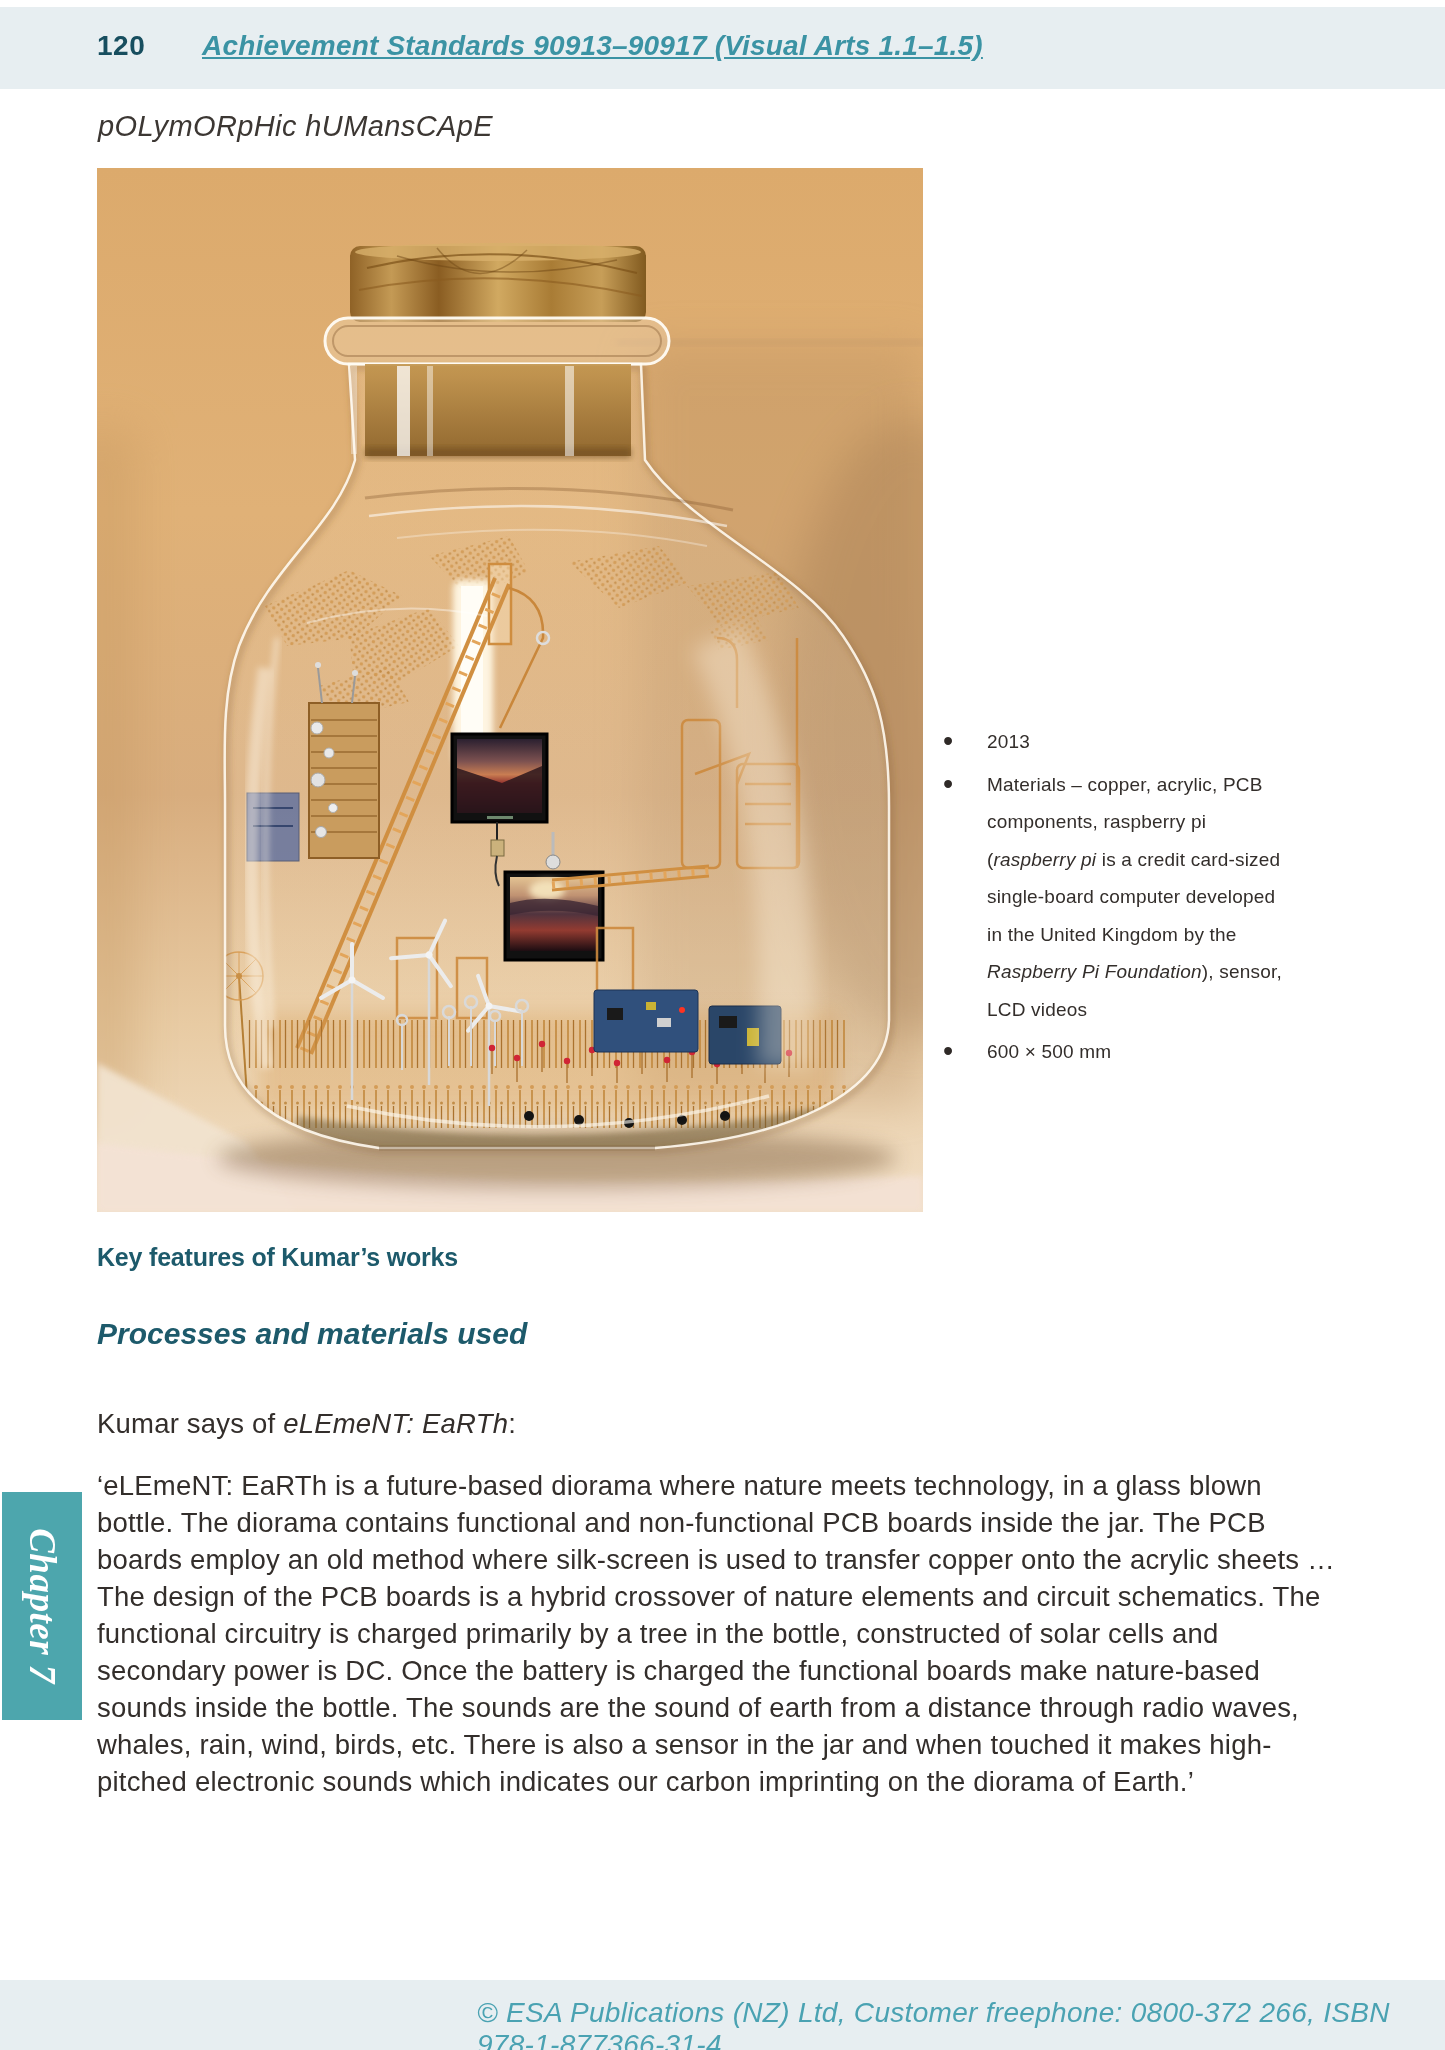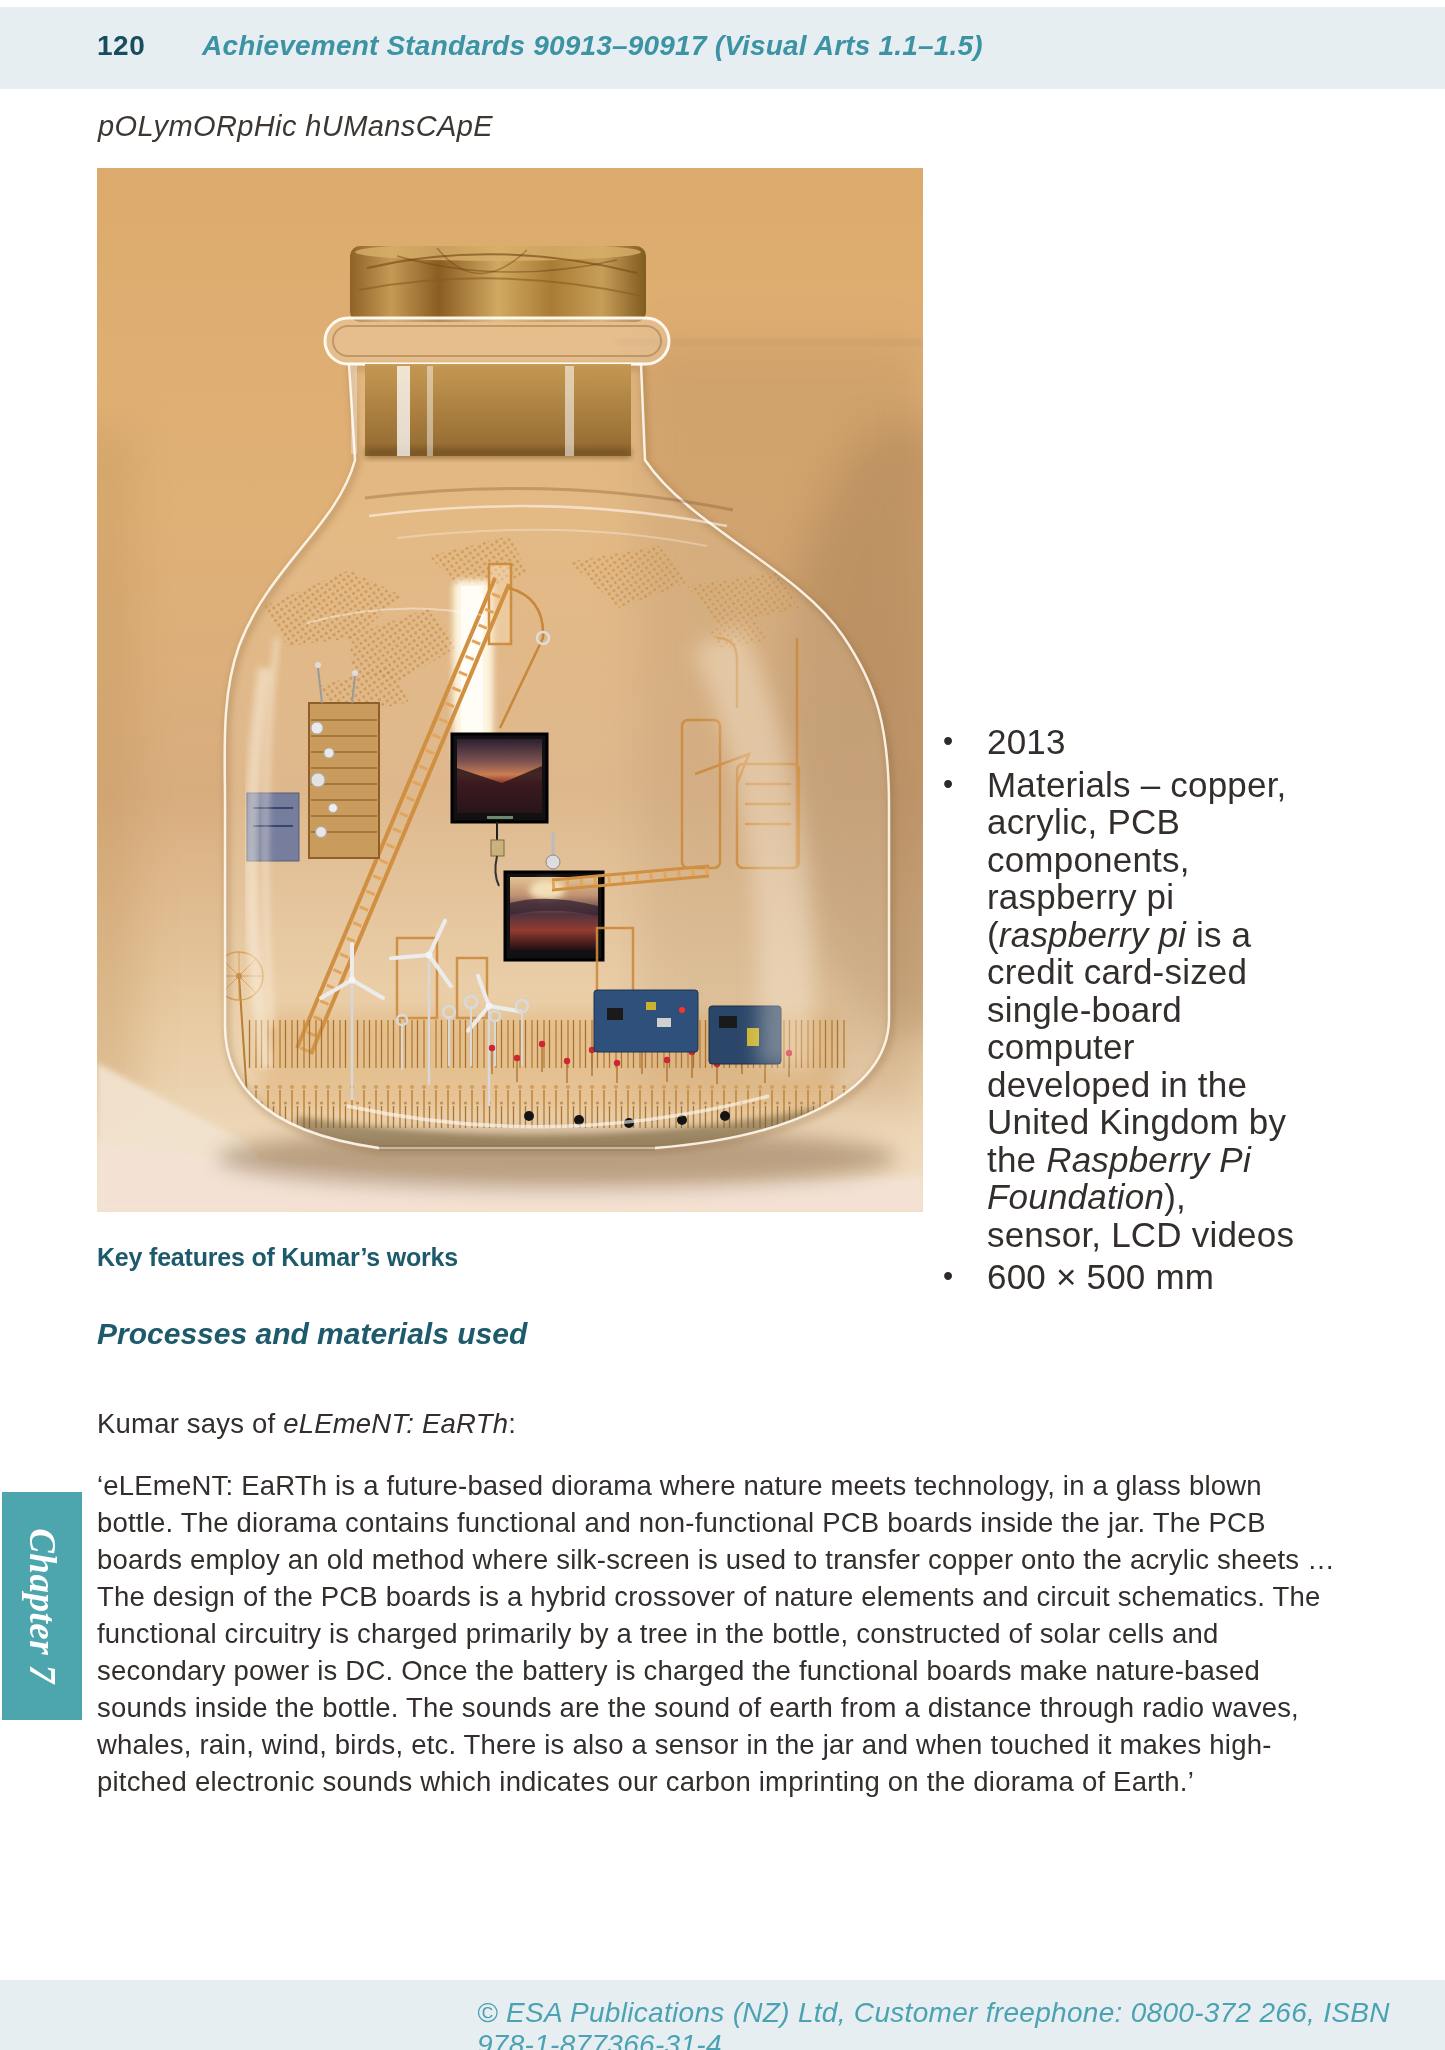--- a/index.html
+++ b/index.html
@@ -3,25 +3,25 @@
 <meta charset="utf-8">
 <style>
   html,body{margin:0;padding:0;background:#ffffff;}
   .page{position:relative;width:1445px;height:2050px;background:#ffffff;overflow:hidden;
         font-family:"Liberation Sans",sans-serif;color:var(--body_text,#332e2b);}
   .band{position:absolute;left:0;width:1445px;background:var(--band_bg,#e7eef1);}
   .header-band{top:7px;height:82px;}
   .page-number{position:absolute;left:97px;top:30px;font-size:28px;font-weight:bold;
         color:var(--page_number,#174e5f);letter-spacing:.5px;}
   .header-title{position:absolute;left:202px;top:30px;font-size:28px;font-weight:bold;font-style:italic;
-        color:var(--accent,#3b93a4);letter-spacing:.2px;}
+        color:var(--accent,#3b93a4);letter-spacing:.2px;text-decoration:underline;}
   .caption{position:absolute;left:98px;top:110px;font-size:29px;font-style:italic;color:#3c3733;letter-spacing:.4px;}
   .photo{position:absolute;left:97px;top:168px;width:826px;height:1044px;}
   .details{position:absolute;left:943px;top:723px;width:352px;list-style:none;margin:0;padding:0;
-        font-size:35px;line-height:37.5px;letter-spacing:.2px;}
+        font-size:19px;line-height:37.5px;letter-spacing:.2px;}
   .details li{position:relative;padding-left:44px;margin:0 0 5px 0;}
   .details li::before{content:"\2022";position:absolute;left:0;top:0;font-size:29px;color:#2f2a27;}
   .it{font-style:italic;}
   .h1{position:absolute;left:97px;top:1243px;font-size:25px;font-weight:bold;
         color:var(--heading,#1d5a6b);letter-spacing:-.2px;}
   .h2{position:absolute;left:97px;top:1317px;font-size:30px;font-weight:bold;font-style:italic;
         color:var(--heading,#1d5a6b);}
   .bodyblock{position:absolute;left:97px;width:1245px;font-size:27.5px;line-height:37px;letter-spacing:.2px;}
   .intro{top:1377px;}
   .quote{top:1423px;margin-top:44px;}

